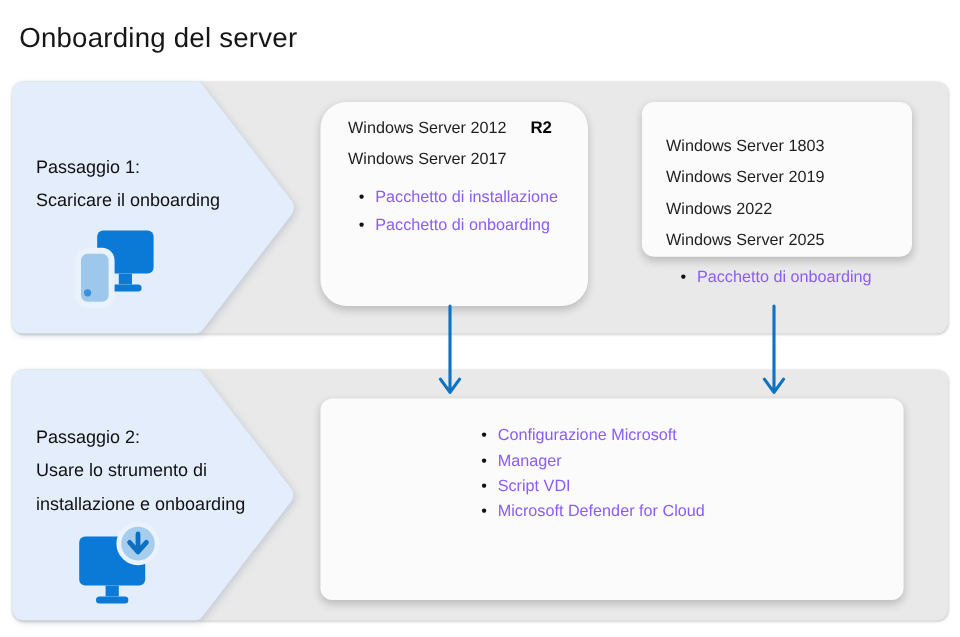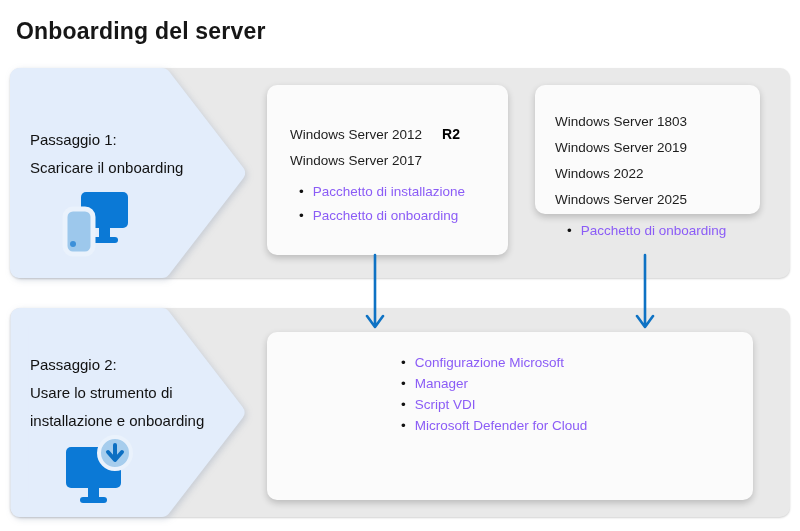--- a/index.html
+++ b/index.html
@@ -1,42 +1,42 @@
 <!DOCTYPE html>
 <html><head>
 <meta charset="utf-8">
 <style>
   html,body{margin:0;padding:0;background:#ffffff;}
   .canvas{
     position:relative;width:800px;height:531px;overflow:hidden;
     font-family:"Liberation Sans","DejaVu Sans",sans-serif;color:#1b1b1b;background:#ffffff;
   }
   .title{
-    position:absolute;left:16px;top:18px;font-size:23px;font-weight:700;color:#161616;letter-spacing:.2px;
+    position:absolute;left:16px;top:18px;font-size:23px;font-weight:400;color:#161616;letter-spacing:.2px;
   }
   .band{
     position:absolute;left:10px;width:780px;background:#e9e9e9;border-radius:10px;
     box-shadow:0 1px 2px rgba(0,0,0,.18);
   }
   .band.one{top:68px;height:210px;}
   .band.two{top:308px;height:209px;}
   .chevron-svg{position:absolute;filter:drop-shadow(2px 2px 3px rgba(100,120,150,.25));}
   .chev1{left:10px;top:68px;}
   .chev2{left:10px;top:308px;}
   .step-text{position:absolute;font-size:15px;line-height:28px;color:#111;}
   .step1-text{left:30px;top:126px;}
   .step2-text{left:30px;top:351px;}
   .icon{position:absolute;}
   .icon1{left:58px;top:184px;}
   .icon2{left:60px;top:432px;}
   .card{
     position:absolute;background:#fbfbfb;border-radius:10px;
     box-shadow:0 3px 7px rgba(0,0,0,.20);
   }
-  .card1{left:267px;top:85px;width:241px;height:170px;padding:36px 0 0 23px;box-sizing:border-box;}
+  .card1{left:267px;top:85px;width:223px;height:170px;padding:8px 0 0 23px;box-sizing:border-box;border-radius:22px;}
   .card2{left:535px;top:85px;width:225px;height:129px;padding:24px 0 0 20px;box-sizing:border-box;}
   .card3{left:267px;top:332px;width:486px;height:168px;padding:20px 0 0 134px;box-sizing:border-box;}
   .vline{font-size:13.5px;line-height:26px;color:#1d1d1d;white-space:nowrap;}
   .r2{font-weight:700;font-size:14px;margin-left:20px;color:#000;}
   ul.blist{list-style:none;margin:6px 0 0 0;padding:0;}
   .card1 ul.blist{margin-left:9px;}
   .card2 ul.blist{margin-left:12px;}
   .card3 ul.blist{margin:0;}
   ul.blist li{font-size:13.5px;line-height:24px;color:#8b5cf6;white-space:nowrap;}
   .card3 ul.blist li{line-height:21px;}

